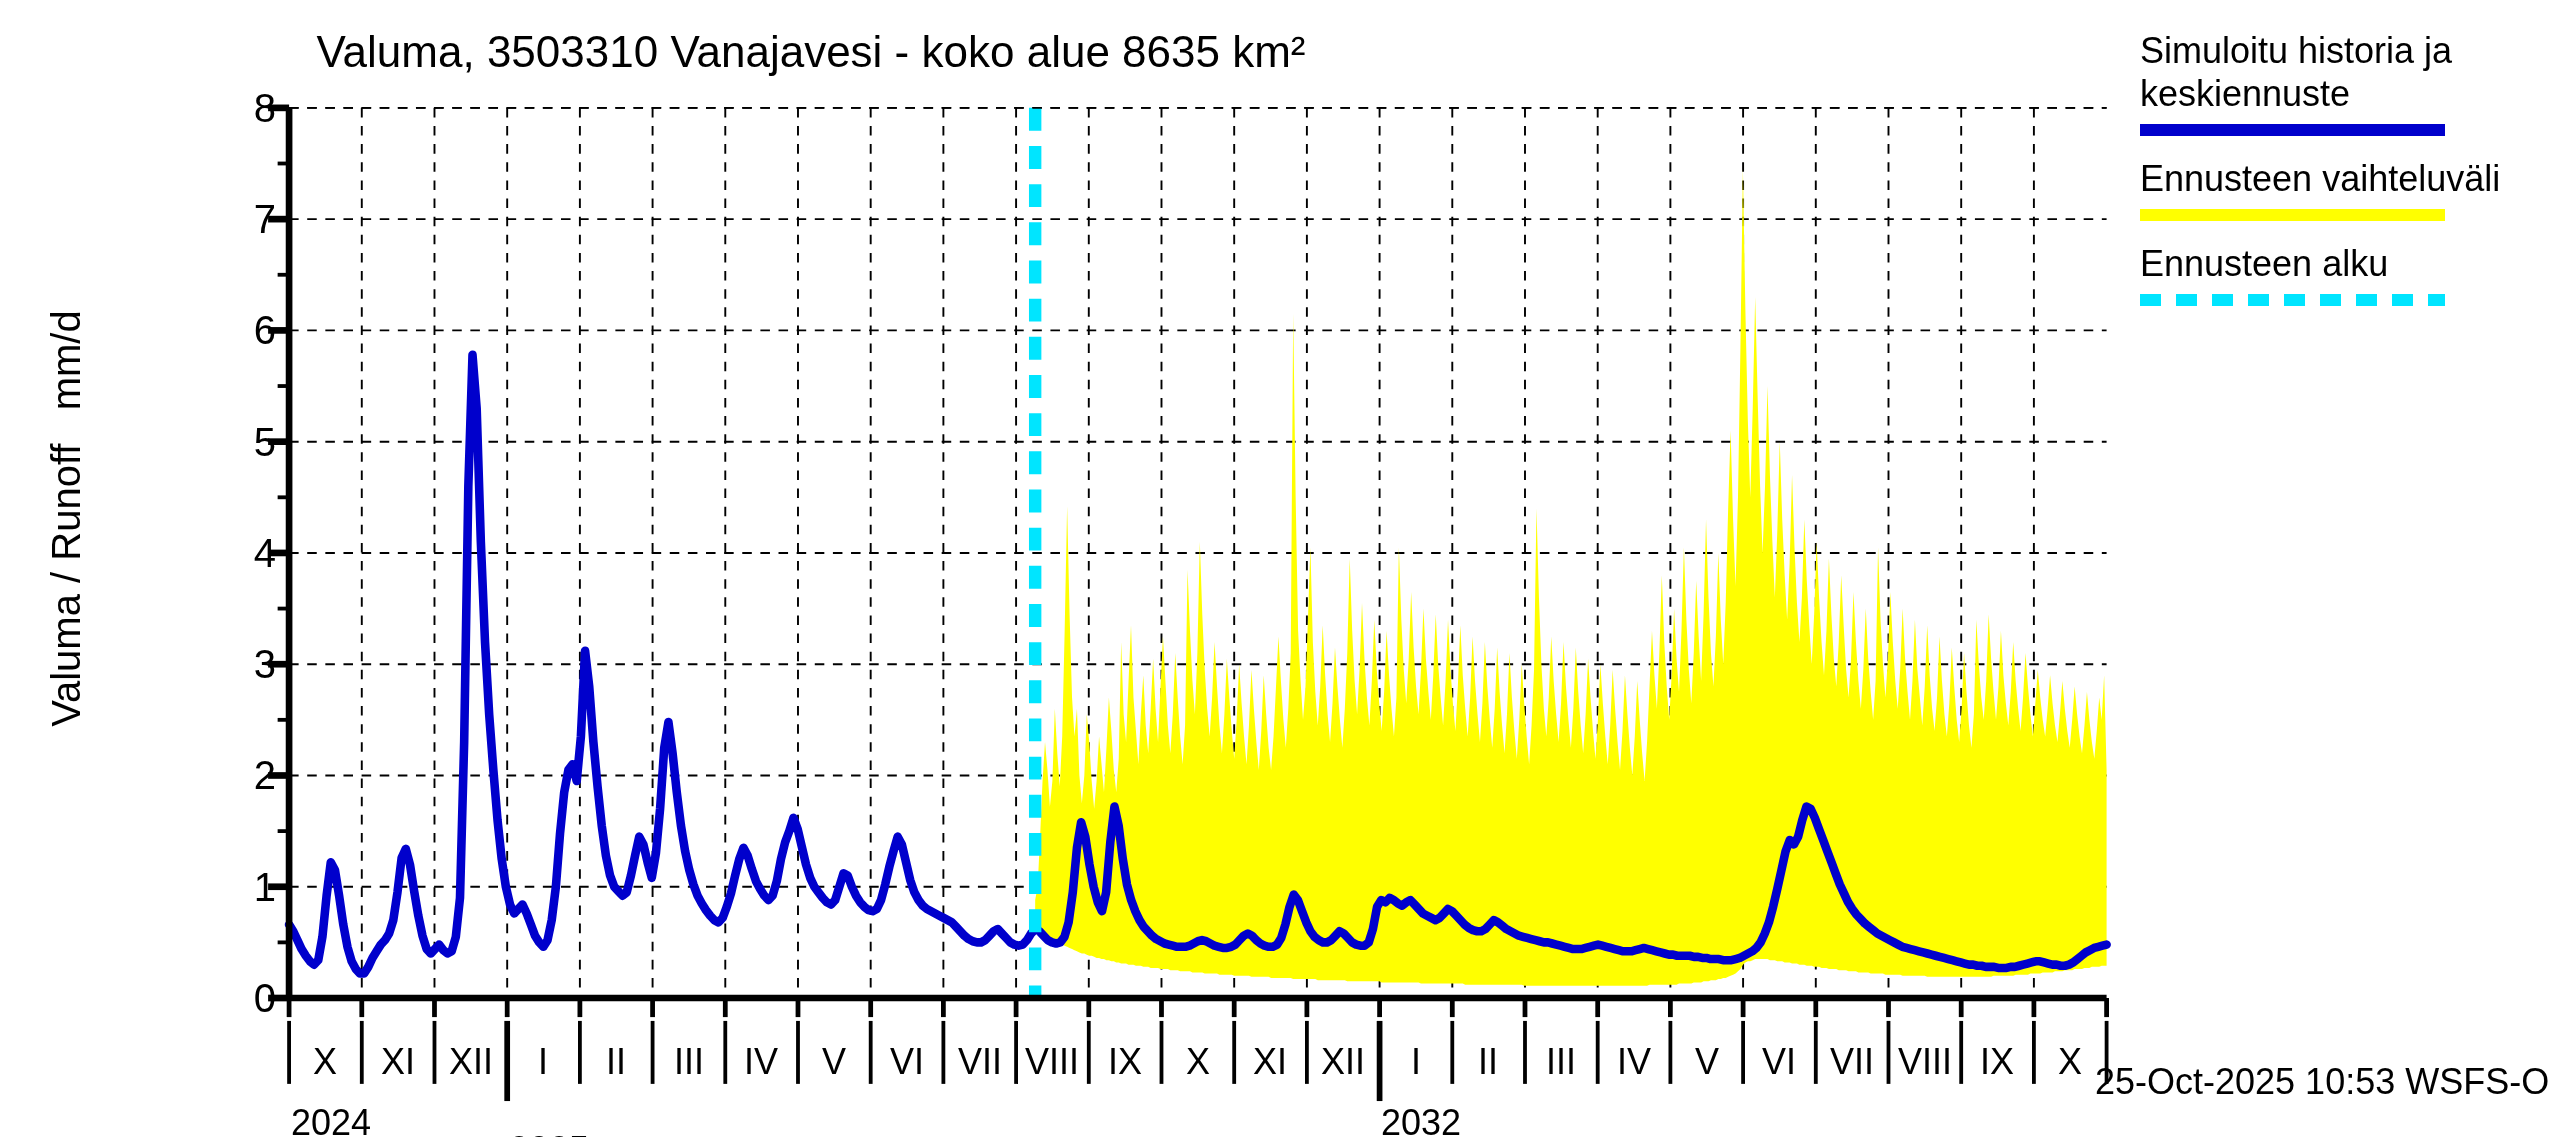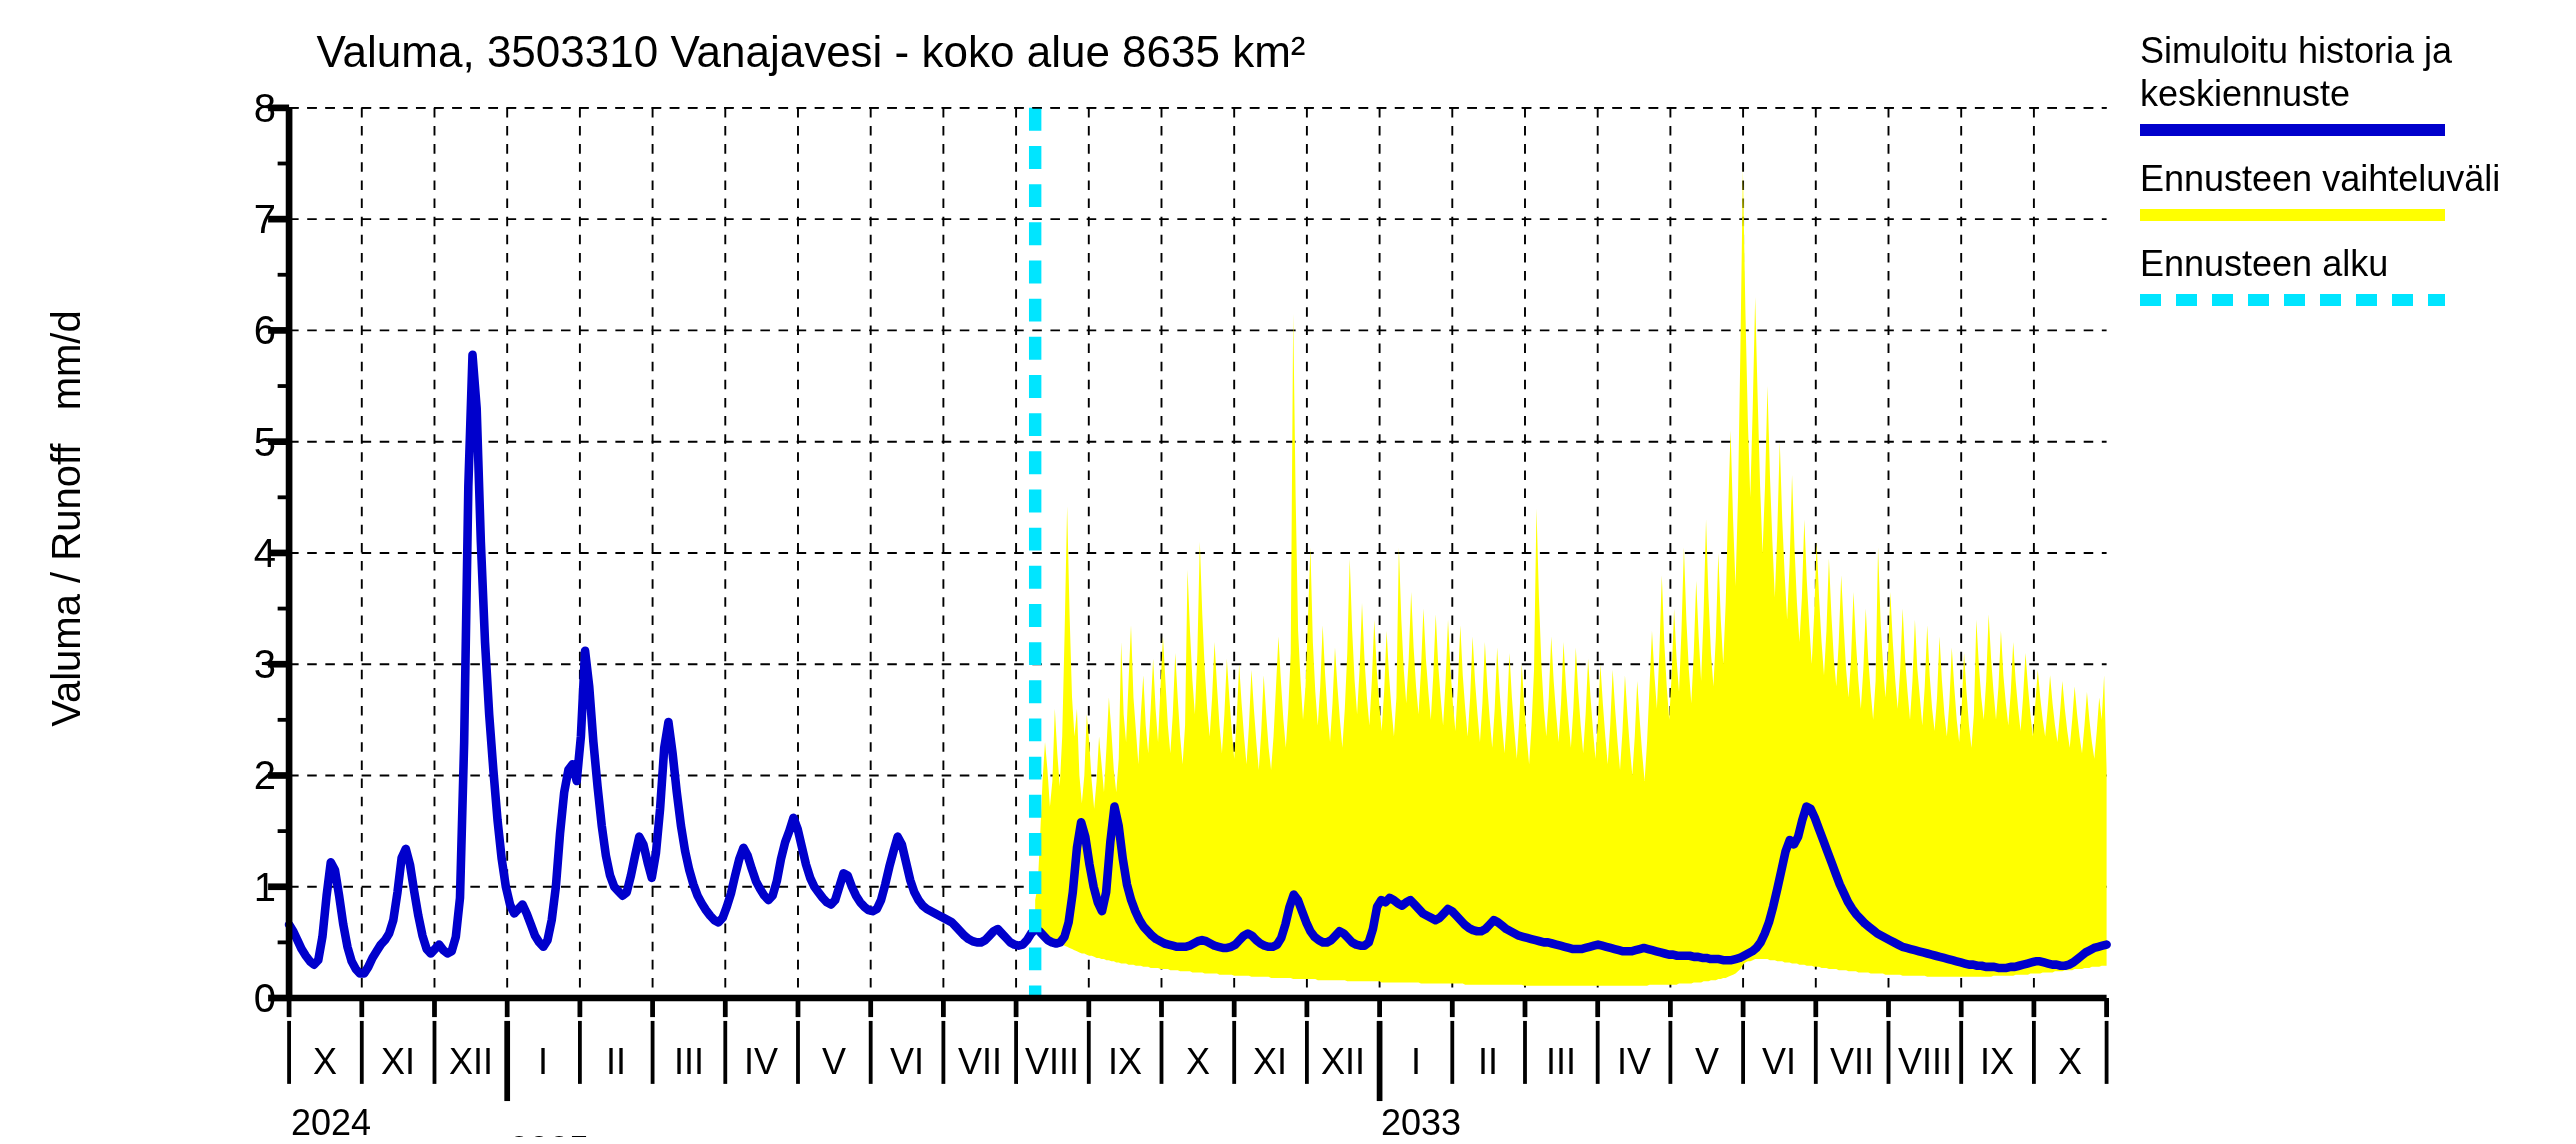--- a/index.html
+++ b/index.html
@@ -175,34 +175,35 @@
       <div class="xtick" style="left: 1669px; top: 1044px; width: 76px;">V</div>
       <div class="xtick" style="left: 1741px; top: 1044px; width: 76px;">VI</div>
       <div class="xtick" style="left: 1814px; top: 1044px; width: 76px;">VII</div>
       <div class="xtick" style="left: 1887px; top: 1044px; width: 76px;">VIII</div>
       <div class="xtick" style="left: 1959px; top: 1044px; width: 76px;">IX</div>
       <div class="xtick" style="left: 2032px; top: 1044px; width: 76px;">X</div>
     </div>
   <div id="years">
       <div class="yearlbl" style="left: 291px; top: 1105px; text-decoration: underline;">2024</div>
       <div class="yearlbl" style="left: 509px; top: 1132px;">2025</div>
-      <div class="yearlbl" style="left: 1381px; top: 1105px;">2033</div>
+      <div class="yearlbl" style="left: 1381px; top: 1105px;">2032</div>
     </div>
 
   <div class="legend">
     <div>
       <div class="leg-text">Simuloitu historia ja
 keskiennuste</div>
       <div class="leg-sw blue"></div>
     </div>
     <div>
       <div class="leg-text">Ennusteen vaihteluväli</div>
       <div class="leg-sw yellow"></div>
     </div>
     <div>
       <div class="leg-text">Ennusteen alku</div>
       <div class="leg-sw cyan"></div>
     </div>
   </div>
 
+  <div class="footer">25-Oct-2025 10:53 WSFS-O</div>
 
 </div>
 
 
 </body></html>

